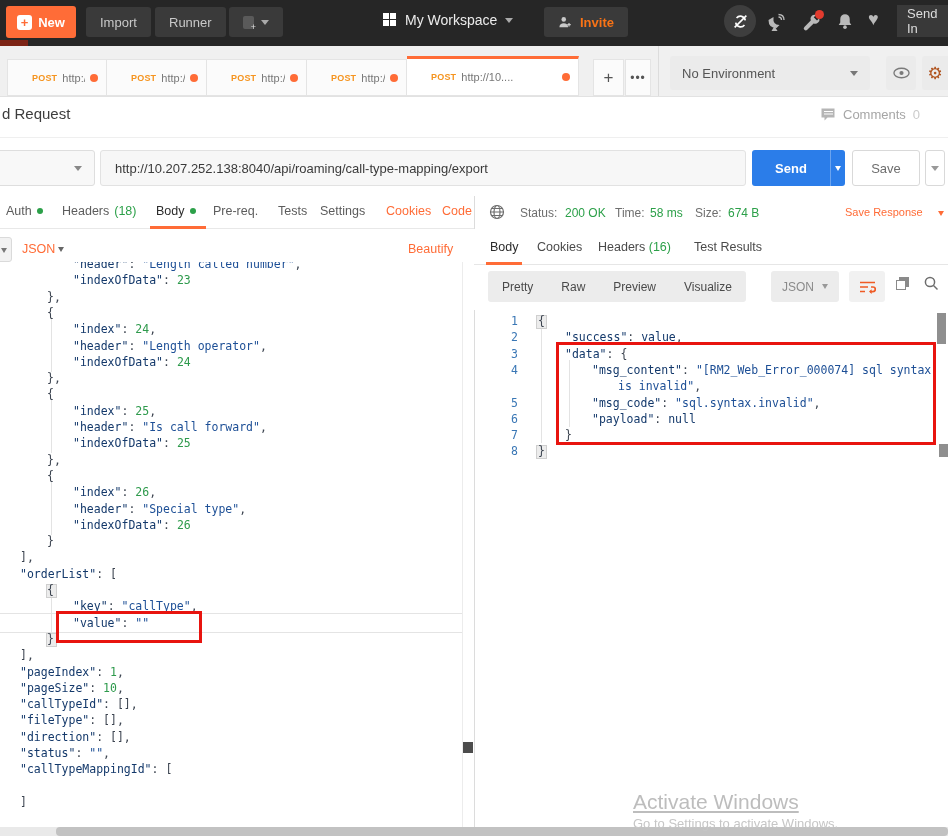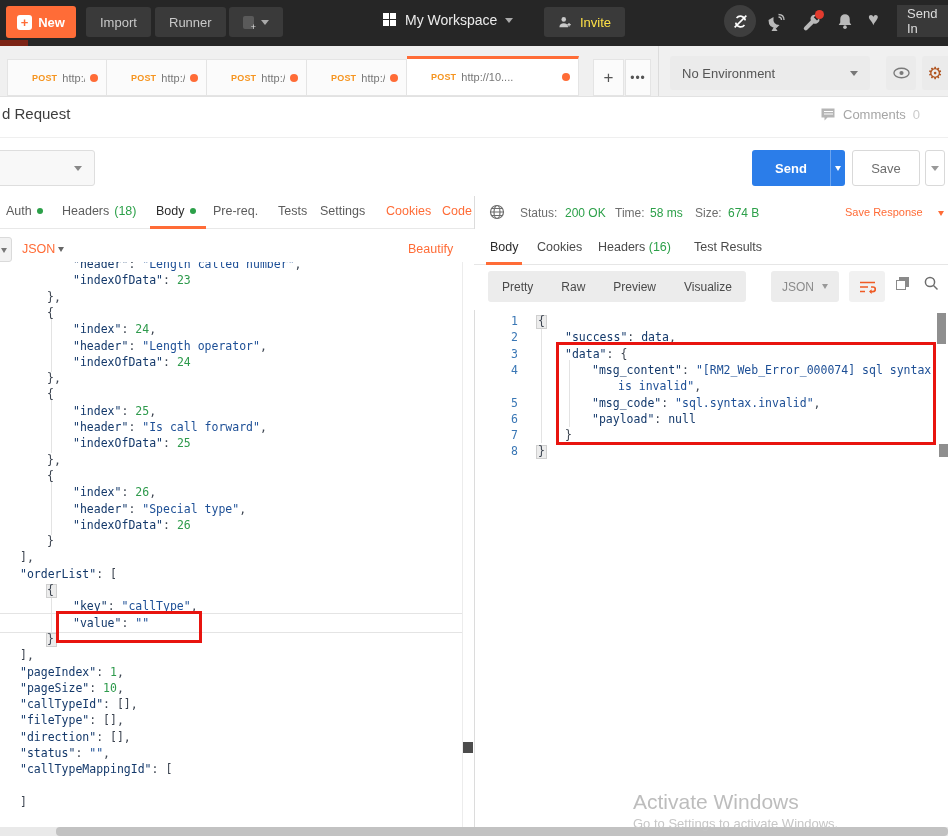--- a/index.html
+++ b/index.html
@@ -82,21 +82,21 @@
   #active-band{left:0;top:613px;width:462px;height:20px;border-top:1px solid #e4e4e4;border-bottom:1px solid #e4e4e4;box-sizing:border-box;}
   
   #pane-divider{left:474px;top:196px;width:1px;height:631px;background:#dcdcdc;}
   #ltrack{left:462px;top:262px;width:1px;height:565px;background:#ececec;}
   #lvhandle{left:463px;top:742px;width:10px;height:11px;background:#4c4c4c;}
   #rvhandle1{left:937px;top:313px;width:9px;height:31px;background:#8f8f8f;}
   #rvhandle2{left:939px;top:444px;width:9px;height:13px;background:#8f8f8f;}
   #hbar{left:0;top:827px;width:948px;height:9px;background:#e9e9e9;}
   #hhandle{left:56px;top:827px;width:892px;height:9px;background:#c2c2c2;border-radius:4px;}
   
-  #wm1{left:633px;top:790px;font-size:21px;color:#bdbdbd;font-weight:300;}
+  #wm1{left:633px;top:790px;font-size:21px;color:#bdbdbd;font-weight:300;text-decoration:underline;}
   #wm2{left:633px;top:816px;font-size:13px;color:#c6c6c6;}
 </style>
 </head>
 <body>
 <div id="app">
 
 <div id="topnav" class="abs">
   <div id="new-btn">
     <span class="plusbox">+</span>
     <span>New</span>
@@ -118,21 +118,21 @@
         </span>
     <span>My Workspace</span>
     <span class="caret"></span>
   </div>
   <div class="nav-btn" style="left:544px;gap:7px;">
     <svg width="15" height="14" viewBox="0 0 16 16">
           <circle cx="6" cy="5" r="2.6" fill="#c9c9c9"></circle>
           <path d="M1 14c0-3 2.2-4.6 5-4.6S11 11 11 14z" fill="#c9c9c9"></path>
           <path d="M12 9v4M10 11h4" stroke="#c9c9c9" stroke-width="1.4"></path>
         </svg>
-    <span style="font-weight:normal;color:#fde047;">Invite</span>
+    <span style="font-weight:bold;color:#f97316;">Invite</span>
   </div>
   <div id="sync-circle">
     <svg width="17" height="17" viewBox="0 0 16 16">
           <path d="M3.5 9a4.6 4.6 0 0 0 8.2 2.2M12.5 7A4.6 4.6 0 0 0 4.3 4.8" stroke="#fff" stroke-width="1.5" fill="none"></path>
           <path d="M2.5 13.5 13.5 2.5" stroke="#fff" stroke-width="1.5"></path>
         </svg>
   </div>
   <div class="nav-ic" style="left:765px;">
     <svg width="21" height="20" viewBox="0 0 20 20">
           <path d="M3 7q0 8 8 8l3-3q-7 0-6-8z" fill="#b9b9b9"></path>
@@ -211,20 +211,23 @@
         <path d="M1.5 1.5h13v9h-7l-3 3v-3h-3z" fill="#b5b5b5"></path>
         <path d="M4 4.5h9M4 7h9" stroke="#fff" stroke-width="1.2"></path>
       </svg>
   <span>Comments</span>
   <span style="color:#cbcbcb;">0</span>
 </div>
 <div id="hdr-line" class="abs"></div>
 
 <div id="method-box" class="abs">
       <span class="caret"></span>
+    </div>
+<div id="url-box" class="abs">
+      <span>http://10.207.252.138:8040/api/roaming/call-type-mapping/export</span>
     </div>
 <div id="send-btn" class="abs">Send</div>
 <div id="send-caret" class="abs">
       <span class="caret"></span>
     </div>
 <div id="save-btn" class="abs">Save</div>
 <div id="save-caret" class="abs">
       <span class="caret"></span>
     </div>
 
@@ -364,21 +367,21 @@
       <div class="cl" style="left: 20px; top: 728.7px;"><span class="t-k">"direction"</span><span class="t-p">: [],</span></div>
       <div class="cl" style="left: 20px; top: 745px;"><span class="t-k">"status"</span><span class="t-p">: </span><span class="t-s">""</span><span class="t-p">,</span></div>
       <div class="cl" style="left: 20px; top: 761.3px;"><span class="t-k">"callTypeMappingId"</span><span class="t-p">: [</span></div>
       <div class="cl" style="left: 20px; top: 777.6px;"></div>
       <div class="cl" style="left: 20px; top: 793.9px;"><span class="t-p">]</span></div>
     </div>
 <div id="right-code" class="abs code-layer">
       <div class="gut" style="left: 496px; top: 313px;">1</div>
       <div class="cl" style="left: 538px; top: 313px;"><span class="t-p">{</span></div>
       <div class="gut" style="left: 496px; top: 329.3px;">2</div>
-      <div class="cl" style="left: 565px; top: 329.3px;"><span class="t-k">"success"</span><span class="t-p">: </span><span class="t-w">data</span><span class="t-p">,</span></div>
+      <div class="cl" style="left: 565px; top: 329.3px;"><span class="t-k">"success"</span><span class="t-p">: </span><span class="t-w">value</span><span class="t-p">,</span></div>
       <div class="gut" style="left: 496px; top: 345.6px;">3</div>
       <div class="cl" style="left: 565px; top: 345.6px;"><span class="t-k">"data"</span><span class="t-p">: {</span></div>
       <div class="gut" style="left: 496px; top: 361.9px;">4</div>
       <div class="cl" style="left: 592px; top: 361.9px;"><span class="t-k">"msg_content"</span><span class="t-p">: </span><span class="t-s">"[RM2_Web_Error_000074] sql syntax</span></div>
       <div class="cl" style="left: 618px; top: 378.2px;"><span class="t-s">is invalid"</span><span class="t-p">,</span></div>
       <div class="gut" style="left: 496px; top: 394.5px;">5</div>
       <div class="cl" style="left: 592px; top: 394.5px;"><span class="t-k">"msg_code"</span><span class="t-p">: </span><span class="t-s">"sql.syntax.invalid"</span><span class="t-p">,</span></div>
       <div class="gut" style="left: 496px; top: 410.8px;">6</div>
       <div class="cl" style="left: 592px; top: 410.8px;"><span class="t-k">"payload"</span><span class="t-p">: </span><span class="t-w">null</span></div>
       <div class="gut" style="left: 496px; top: 427.1px;">7</div>

